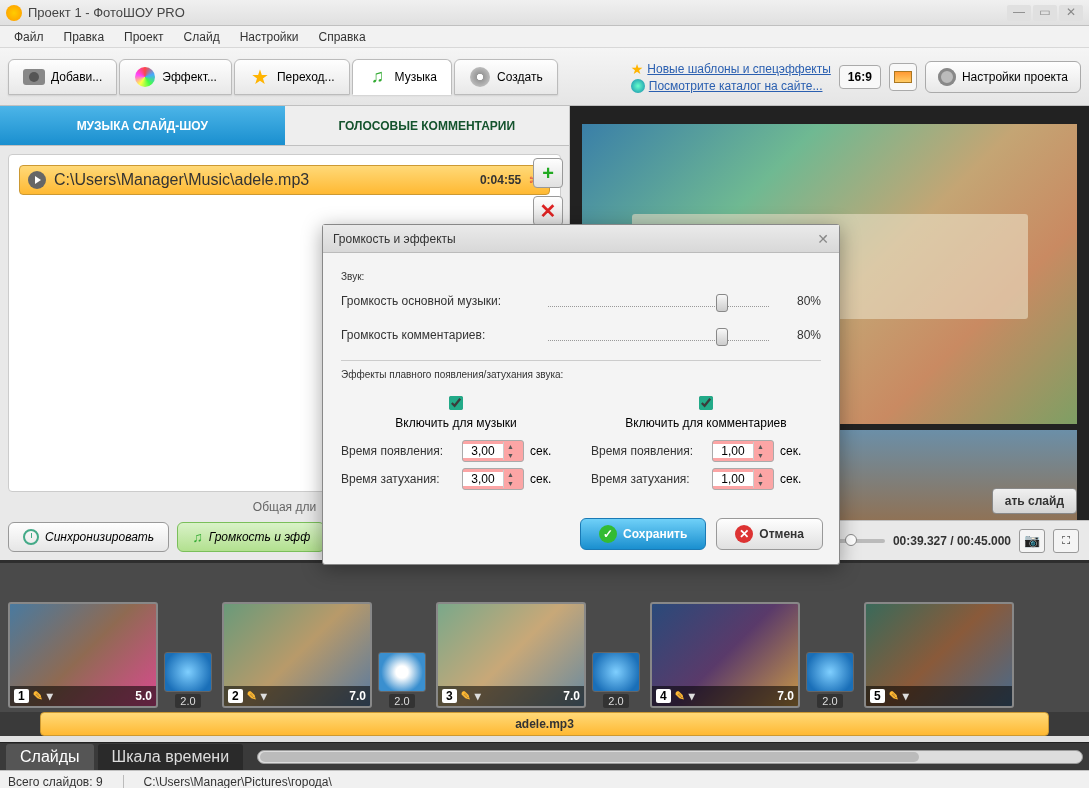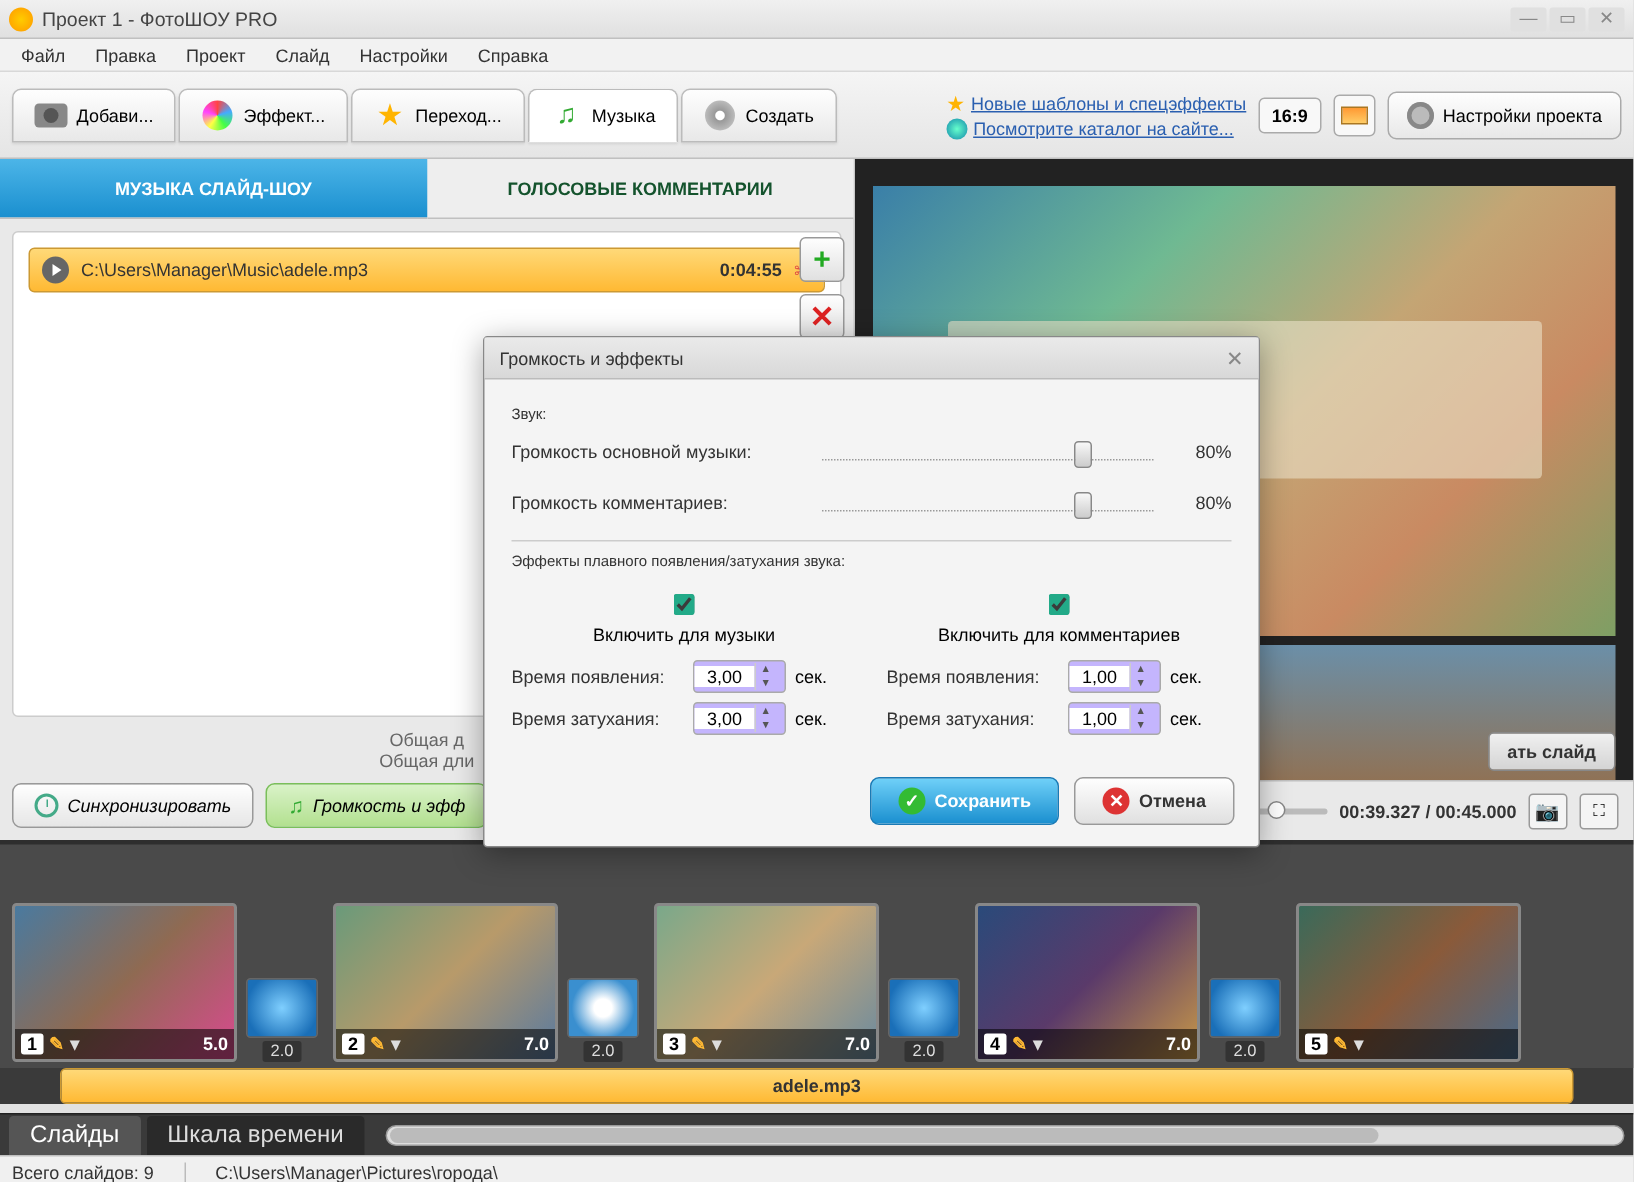--- a/index.html
+++ b/index.html
@@ -28,21 +28,21 @@
 .main { display: flex; height: 454px; }
 .left-panel { width: 570px; background: #e9e9e9; display: flex; flex-direction: column; border-right: 1px solid #c8c8c8; }
 .left-tabs { display: flex; height: 40px; }
 .left-tab { flex: 1; display: flex; align-items: center; justify-content: center; font-weight: bold; cursor: pointer; border-bottom: 1px solid #c0c0c0; }
 .left-tab.active { background: linear-gradient(#4cb5e8,#1a8fcf); color: #fff; }
 .left-tab.inactive { background: #eee; color: #14532d; }
 .music-area { flex: 1; background: #fff; margin: 8px; border: 1px solid #ccc; border-radius: 4px; position: relative; }
 .track { margin: 10px; height: 30px; border: 1px solid #cc9933; border-radius: 4px; background: linear-gradient(#ffd978,#ffb933); display: flex; align-items: center; padding: 0 8px; gap: 8px; }
 .track .play { width: 18px; height: 18px; border-radius: 50%; background: #666; display: flex; align-items: center; justify-content: center; }
 .track .play::after { content:''; border-left: 6px solid #fff; border-top: 4px solid transparent; border-bottom: 4px solid transparent; margin-left: 2px; }
-.track .path { flex: 1; color: #333; font-size: 12px; }
+.track .path { flex: 1; color: #333; font-size: 16px; }
 .track .dur { color: #333; font-weight: bold; font-size: 12px; }
 .track .scissors { color: #d44; font-size: 14px; cursor: pointer; }
 .side-btns { position: absolute; right: -40px; top: 12px; display: flex; flex-direction: column; gap: 8px; }
 .sq-btn { width: 30px; height: 30px; border: 1px solid #999; border-radius: 4px; background: linear-gradient(#fefefe,#e0e0e0); display: flex; align-items: center; justify-content: center; cursor: pointer; font-size: 20px; font-weight: bold; }
 .sq-btn.add { color: #2a2; }
 .sq-btn.del { color: #d22; }
 .info-lines { margin: 0 12px; color: #666; font-size: 12px; text-align: center; }
 .bottom-btns { display: flex; gap: 8px; padding: 8px; font-style: italic; }
 .panel-btn { border: 1px solid #999; border-radius: 6px; padding: 6px 14px; background: linear-gradient(#fefefe,#e6e6e6); cursor: pointer; display: flex; align-items: center; gap: 6px; font-size: 12px; }
 .panel-btn.green { border-color: #7abf5a; background: linear-gradient(#d9f2c8,#b2e08f); }
@@ -94,21 +94,21 @@
 .slider .line { position: absolute; left: 0; right: 0; top: 14px; border-top: 1px dotted #999; }
 .slider .handle { position: absolute; top: 2px; width: 12px; height: 18px; background: linear-gradient(#f8f8f8,#ccc); border: 1px solid #888; border-radius: 3px; }
 .slider-row .val { width: 40px; text-align: right; color: #333; }
 .hr { border-top: 1px solid #ccc; margin: 8px 0; }
 .fx-grid { display: flex; gap: 20px; }
 .fx-col { flex: 1; }
 .chk-row { display: flex; align-items: center; gap: 6px; margin: 6px 0 10px 0; flex-direction: column; }
 .chk-row input { width: 14px; height: 14px; accent-color: #2a8; }
 .spin-row { display: flex; align-items: center; gap: 6px; margin: 6px 0; }
 .spin-row .lbl { width: 115px; color: #333; }
-.spin { display: flex; align-items: center; border: 1px solid #aaa; border-radius: 3px; background: #c4b5fd; width: 62px; height: 22px; }
+.spin { display: flex; align-items: center; border: 1px solid #aaa; border-radius: 3px; background: #fca5a5; width: 62px; height: 22px; }
 .spin input { border: none; width: 40px; text-align: center; font-size: 12px; outline: none; }
 .spin .arrows { display: flex; flex-direction: column; border-left: 1px solid #ccc; }
 .spin .arrows span { font-size: 7px; line-height: 9px; padding: 0 3px; cursor: pointer; color: #555; }
 .dlg-footer { display: flex; justify-content: flex-end; gap: 10px; padding: 10px 16px 14px 16px; }
 .dlg-btn { border-radius: 6px; padding: 6px 18px; cursor: pointer; display: flex; align-items: center; gap: 6px; font-weight: bold; font-size: 13px; }
 .dlg-btn.save { background: linear-gradient(#6fd0f8,#1a8fcf); border: 1px solid #1a7ab5; color: #fff; }
 .dlg-btn.cancel { background: linear-gradient(#fefefe,#e0e0e0); border: 1px solid #999; color: #333; }
 .circ-ico { width: 18px; height: 18px; border-radius: 50%; display: flex; align-items: center; justify-content: center; font-size: 12px; font-weight: bold; }
 .circ-ico.ok { background: #3b3; color: #fff; }
 .circ-ico.no { background: #d33; color: #fff; }
@@ -207,21 +207,20 @@
           <span class="path">C:\Users\Manager\Music\adele.mp3</span>
           <span class="dur">0:04:55</span>
           <span class="scissors">✂</span>
         </div>
       </div>
       <div class="side-btns" style="right:6px">
         <div class="sq-btn add">+</div>
         <div class="sq-btn del">✕</div>
       </div>
       <div class="info-lines">
-        <div>Общая д</div>
         <div>Общая дли</div>
       </div>
     </div>
     <div class="bottom-btns">
       <div class="panel-btn">
           <span class="clock-ico"></span>
           <span>Синхронизировать</span>
         </div>
       <div class="panel-btn green">
           <span class="note-ico" style="font-size:14px">♫</span>

